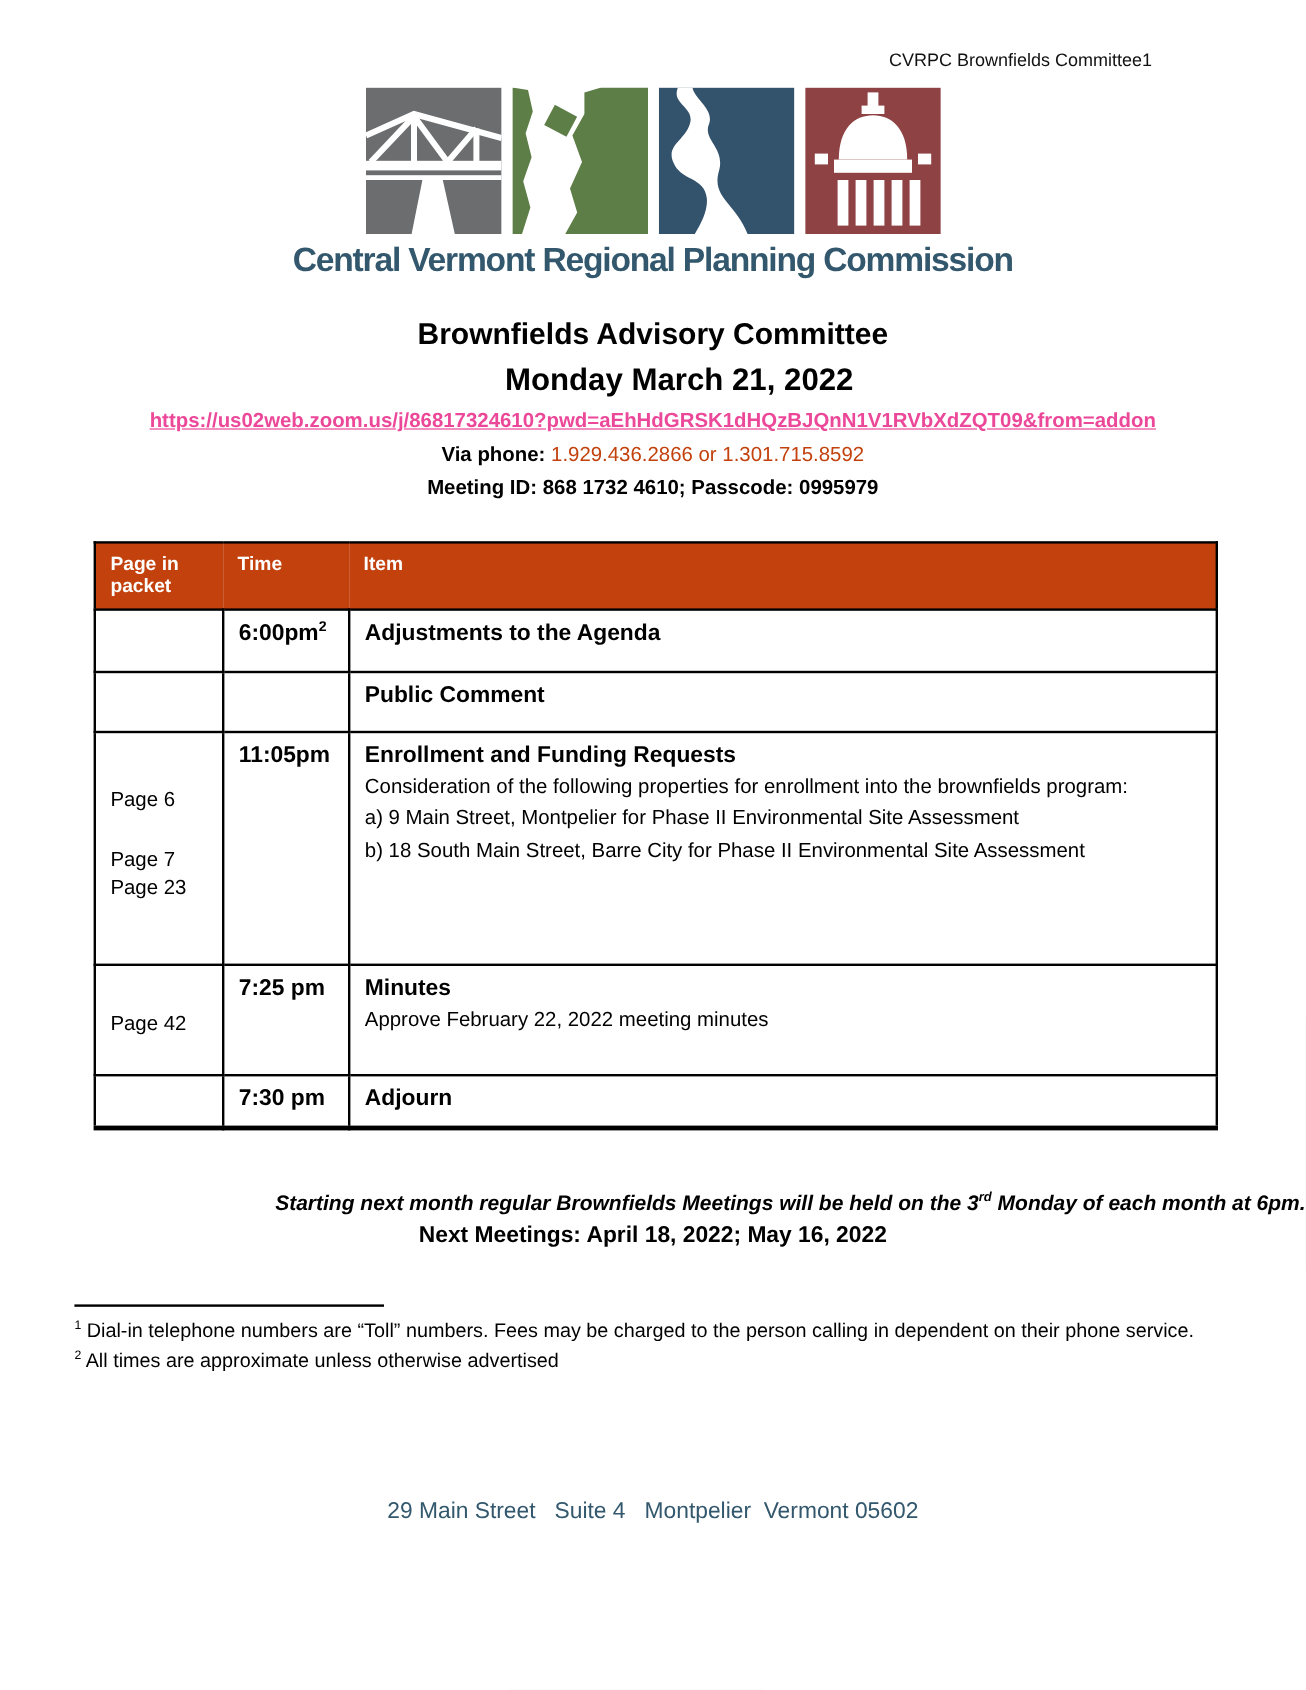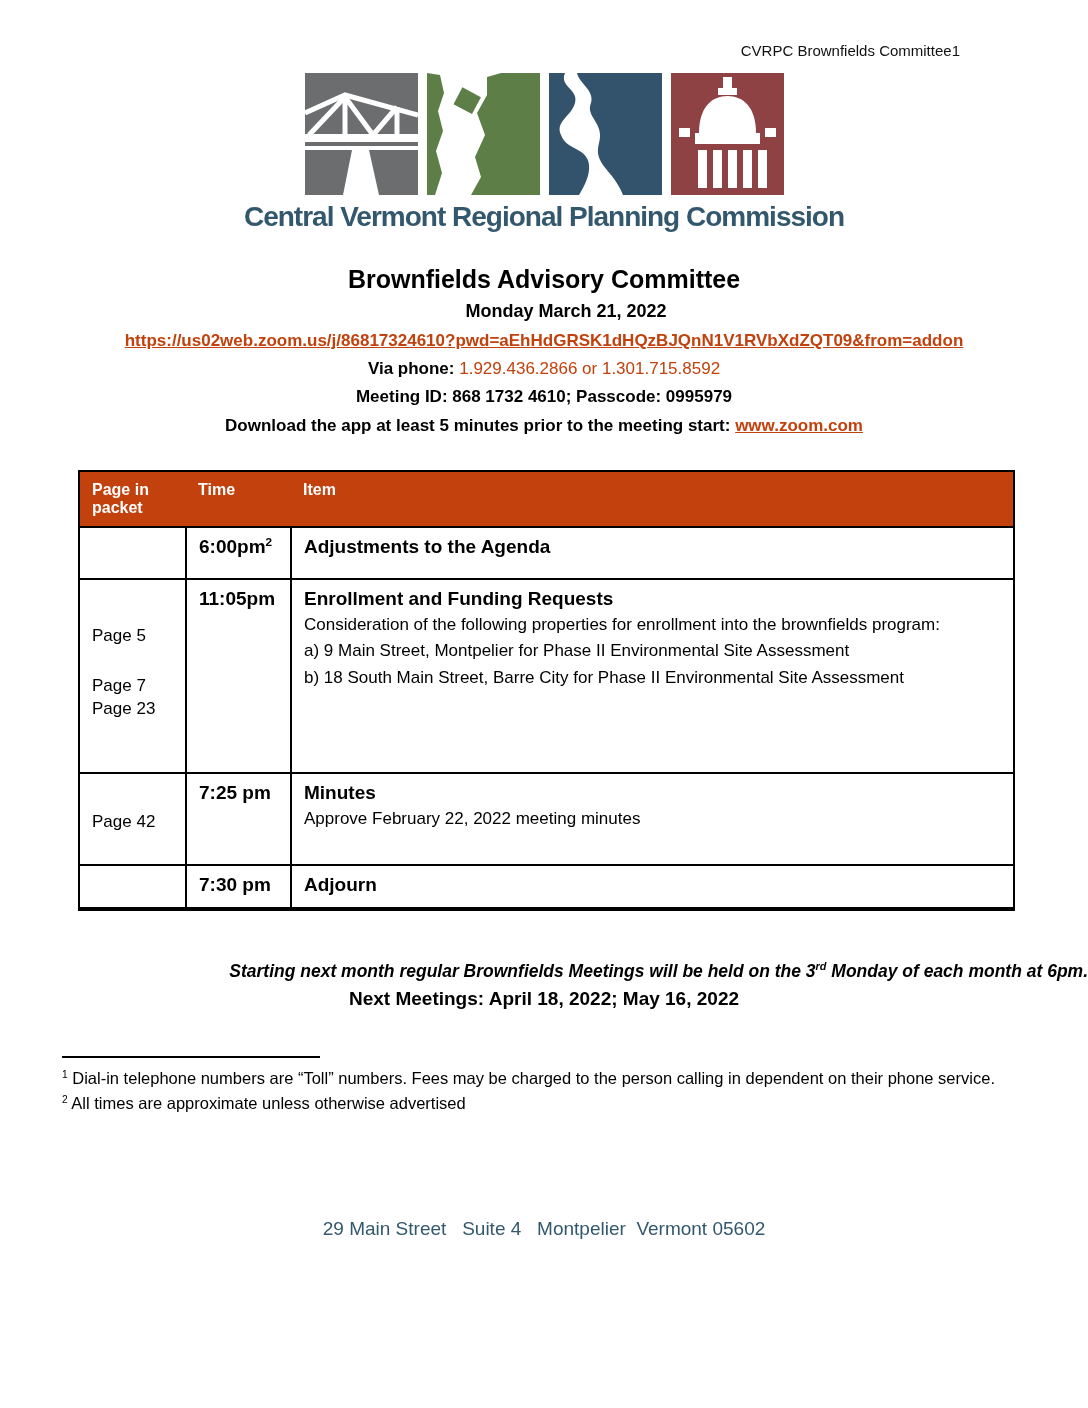--- a/index.html
+++ b/index.html
@@ -17,24 +17,24 @@
   .logo-block { margin-top:14px; text-align:center; }
   .logo-tiles { display:flex; justify-content:center; gap:9px; }
   .tile { width:113px; height:122px; display:block; }
   .logo-caption {
     margin-top:6px; font-size:28px; font-weight:bold; color:#33586D;
     letter-spacing:-1px;
   }
   
   .center { text-align:center; }
   .title-1 { margin-top:32px; font-size:25px; font-weight:bold; }
-  .title-2 { margin-top:7px; font-size:18px; font-weight:bold;padding-left:44px; }
+  .title-2 { margin-top:7px; font-size:26px; font-weight:bold;padding-left:44px; }
   .title-3 { margin-top:6px; font-size:17px; font-weight:bold; font-style:italic; }
   .linkline { margin-top:9px; font-size:17px; font-weight:600; }
-  a.doclink { color:#c2410c; text-decoration:underline; }
+  a.doclink { color:#ec4899; text-decoration:underline; }
   .phoneline { margin-top:8px; font-size:17px; }
   .phoneline .lbl { font-weight:bold; }
   .phoneline .nums { color:#c2410c; font-weight:400; }
   .meetline { margin-top:8px; font-size:17px; font-weight:bold; }
   .dlline { margin-top:9px; font-size:17px; font-weight:bold; }
   sup { font-size:0.62em; vertical-align:super; line-height:0; }
   
   .agenda-heading { margin:42px 0 0 130px; font-size:22px; font-weight:bold; letter-spacing:0.5px; }
   table.agenda {
     margin:34px 0 0 78px; width:935px; border-collapse:collapse;
@@ -136,23 +136,20 @@
   <div class="center linkline">
     <a class="doclink" href="#">https://us02web.zoom.us/j/86817324610?pwd=aEhHdGRSK1dHQzBJQnN1V1RVbXdZQT09&amp;from=addon</a>
   </div>
 
   <div class="center phoneline">
     <span class="lbl">Via phone:</span><span class="nums"> 1.929.436.2866 or 1.301.715.8592</span>
   </div>
 
   <div class="center meetline">Meeting ID: 868 1732 4610; Passcode: 0995979</div>
 
-  <div class="center dlline">
-    <span>Download the app at least 5 minutes prior to the meeting start: </span><a class="doclink" href="#">www.zoom.com</a>
-  </div>
 
 
   <table class="agenda">
     <colgroup>
         <col class="c1">
         <col class="c2">
         <col class="c3">
       </colgroup>
     <thead>
       <tr>
@@ -162,23 +159,30 @@
       </tr>
     </thead>
     <tbody>
       <tr class="r1">
         <td class="pagecell"></td>
         <td class="timecell"><span>6:00pm</span><sup>2</sup></td>
         <td class="itemcell">
             <div class="item-title">Adjustments to the Agenda</div>
           </td>
       </tr>
+      <tr class="r2">
+        <td class="pagecell"></td>
+        <td class="timecell"></td>
+        <td class="itemcell">
+            <div class="item-title">Public Comment</div>
+          </td>
+      </tr>
       <tr class="r3">
         <td class="pagecell">
-          <div class="pg-5">Page 5</div>
+          <div class="pg-5">Page 6</div>
           <div class="pg-7">Page 7</div>
           <div class="pg-23">Page 23</div>
         </td>
         <td class="timecell">11:05pm</td>
         <td class="itemcell">
           <div class="item-title">Enrollment and Funding Requests</div>
           <div class="item-lines">
             <div>Consideration of the following properties for enrollment into the brownfields program:</div>
             <div>a) 9 Main Street, Montpelier for Phase II Environmental Site Assessment</div>
             <div>b) 18 South Main Street, Barre City for Phase II Environmental Site Assessment</div>

